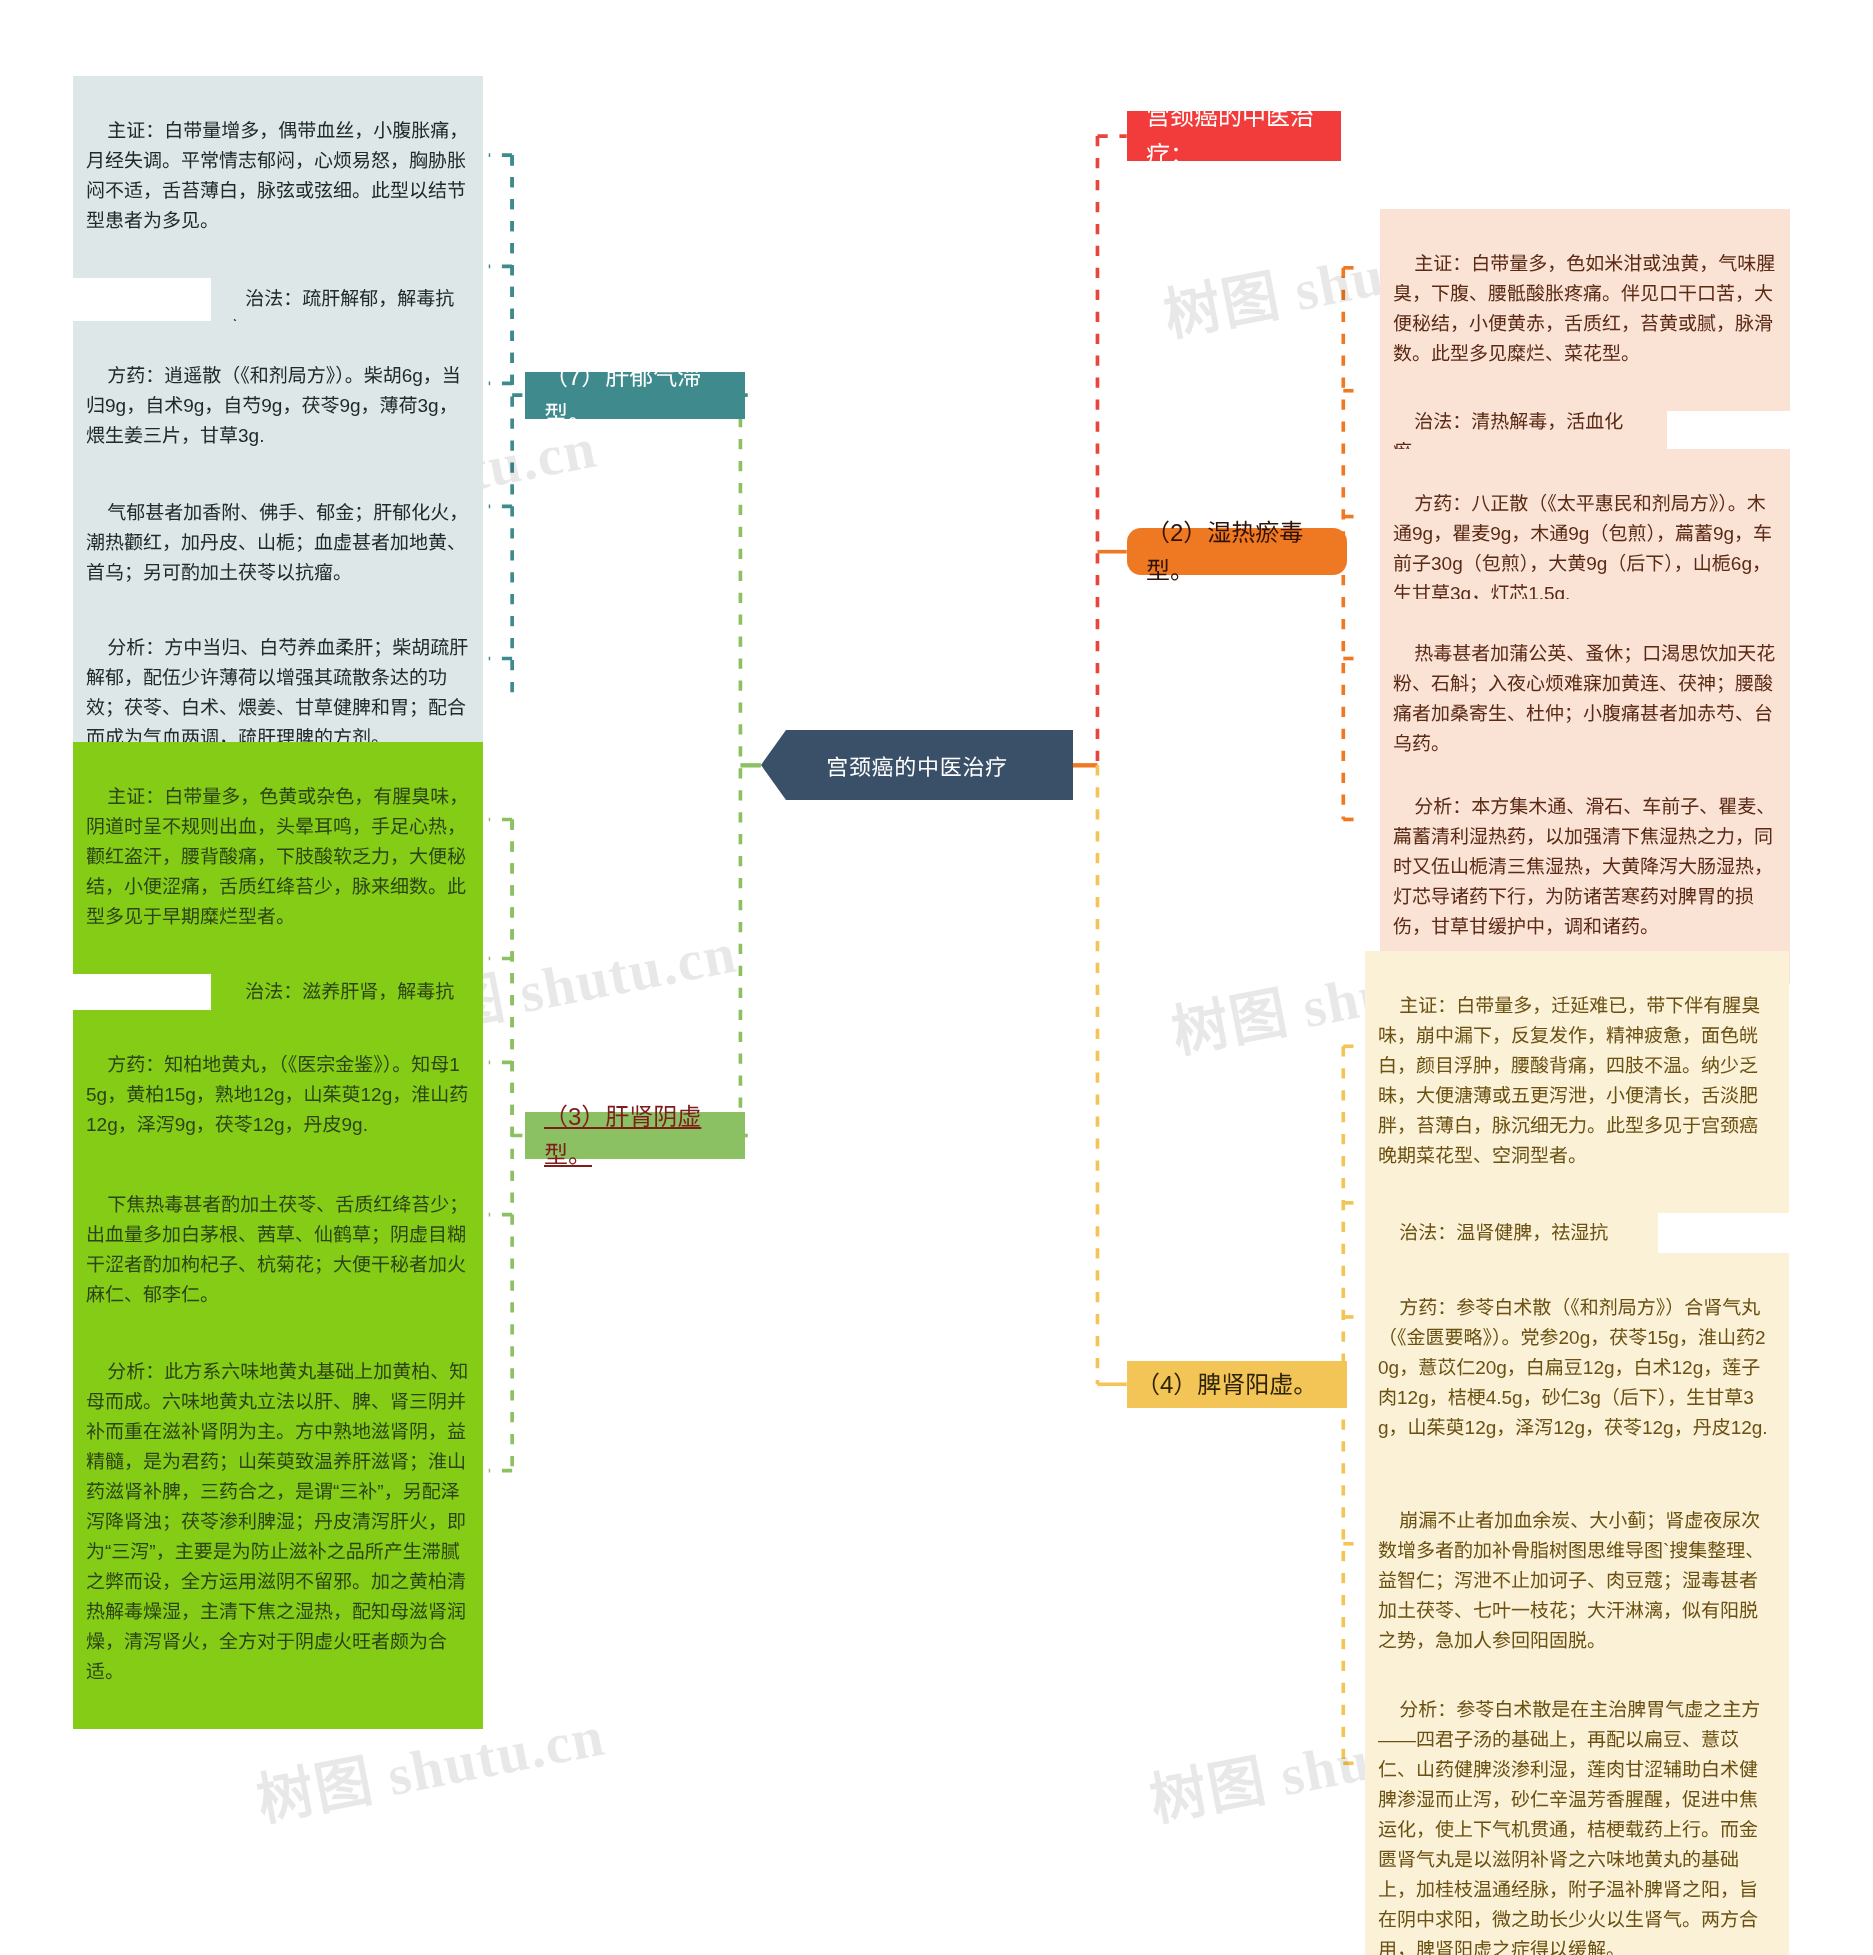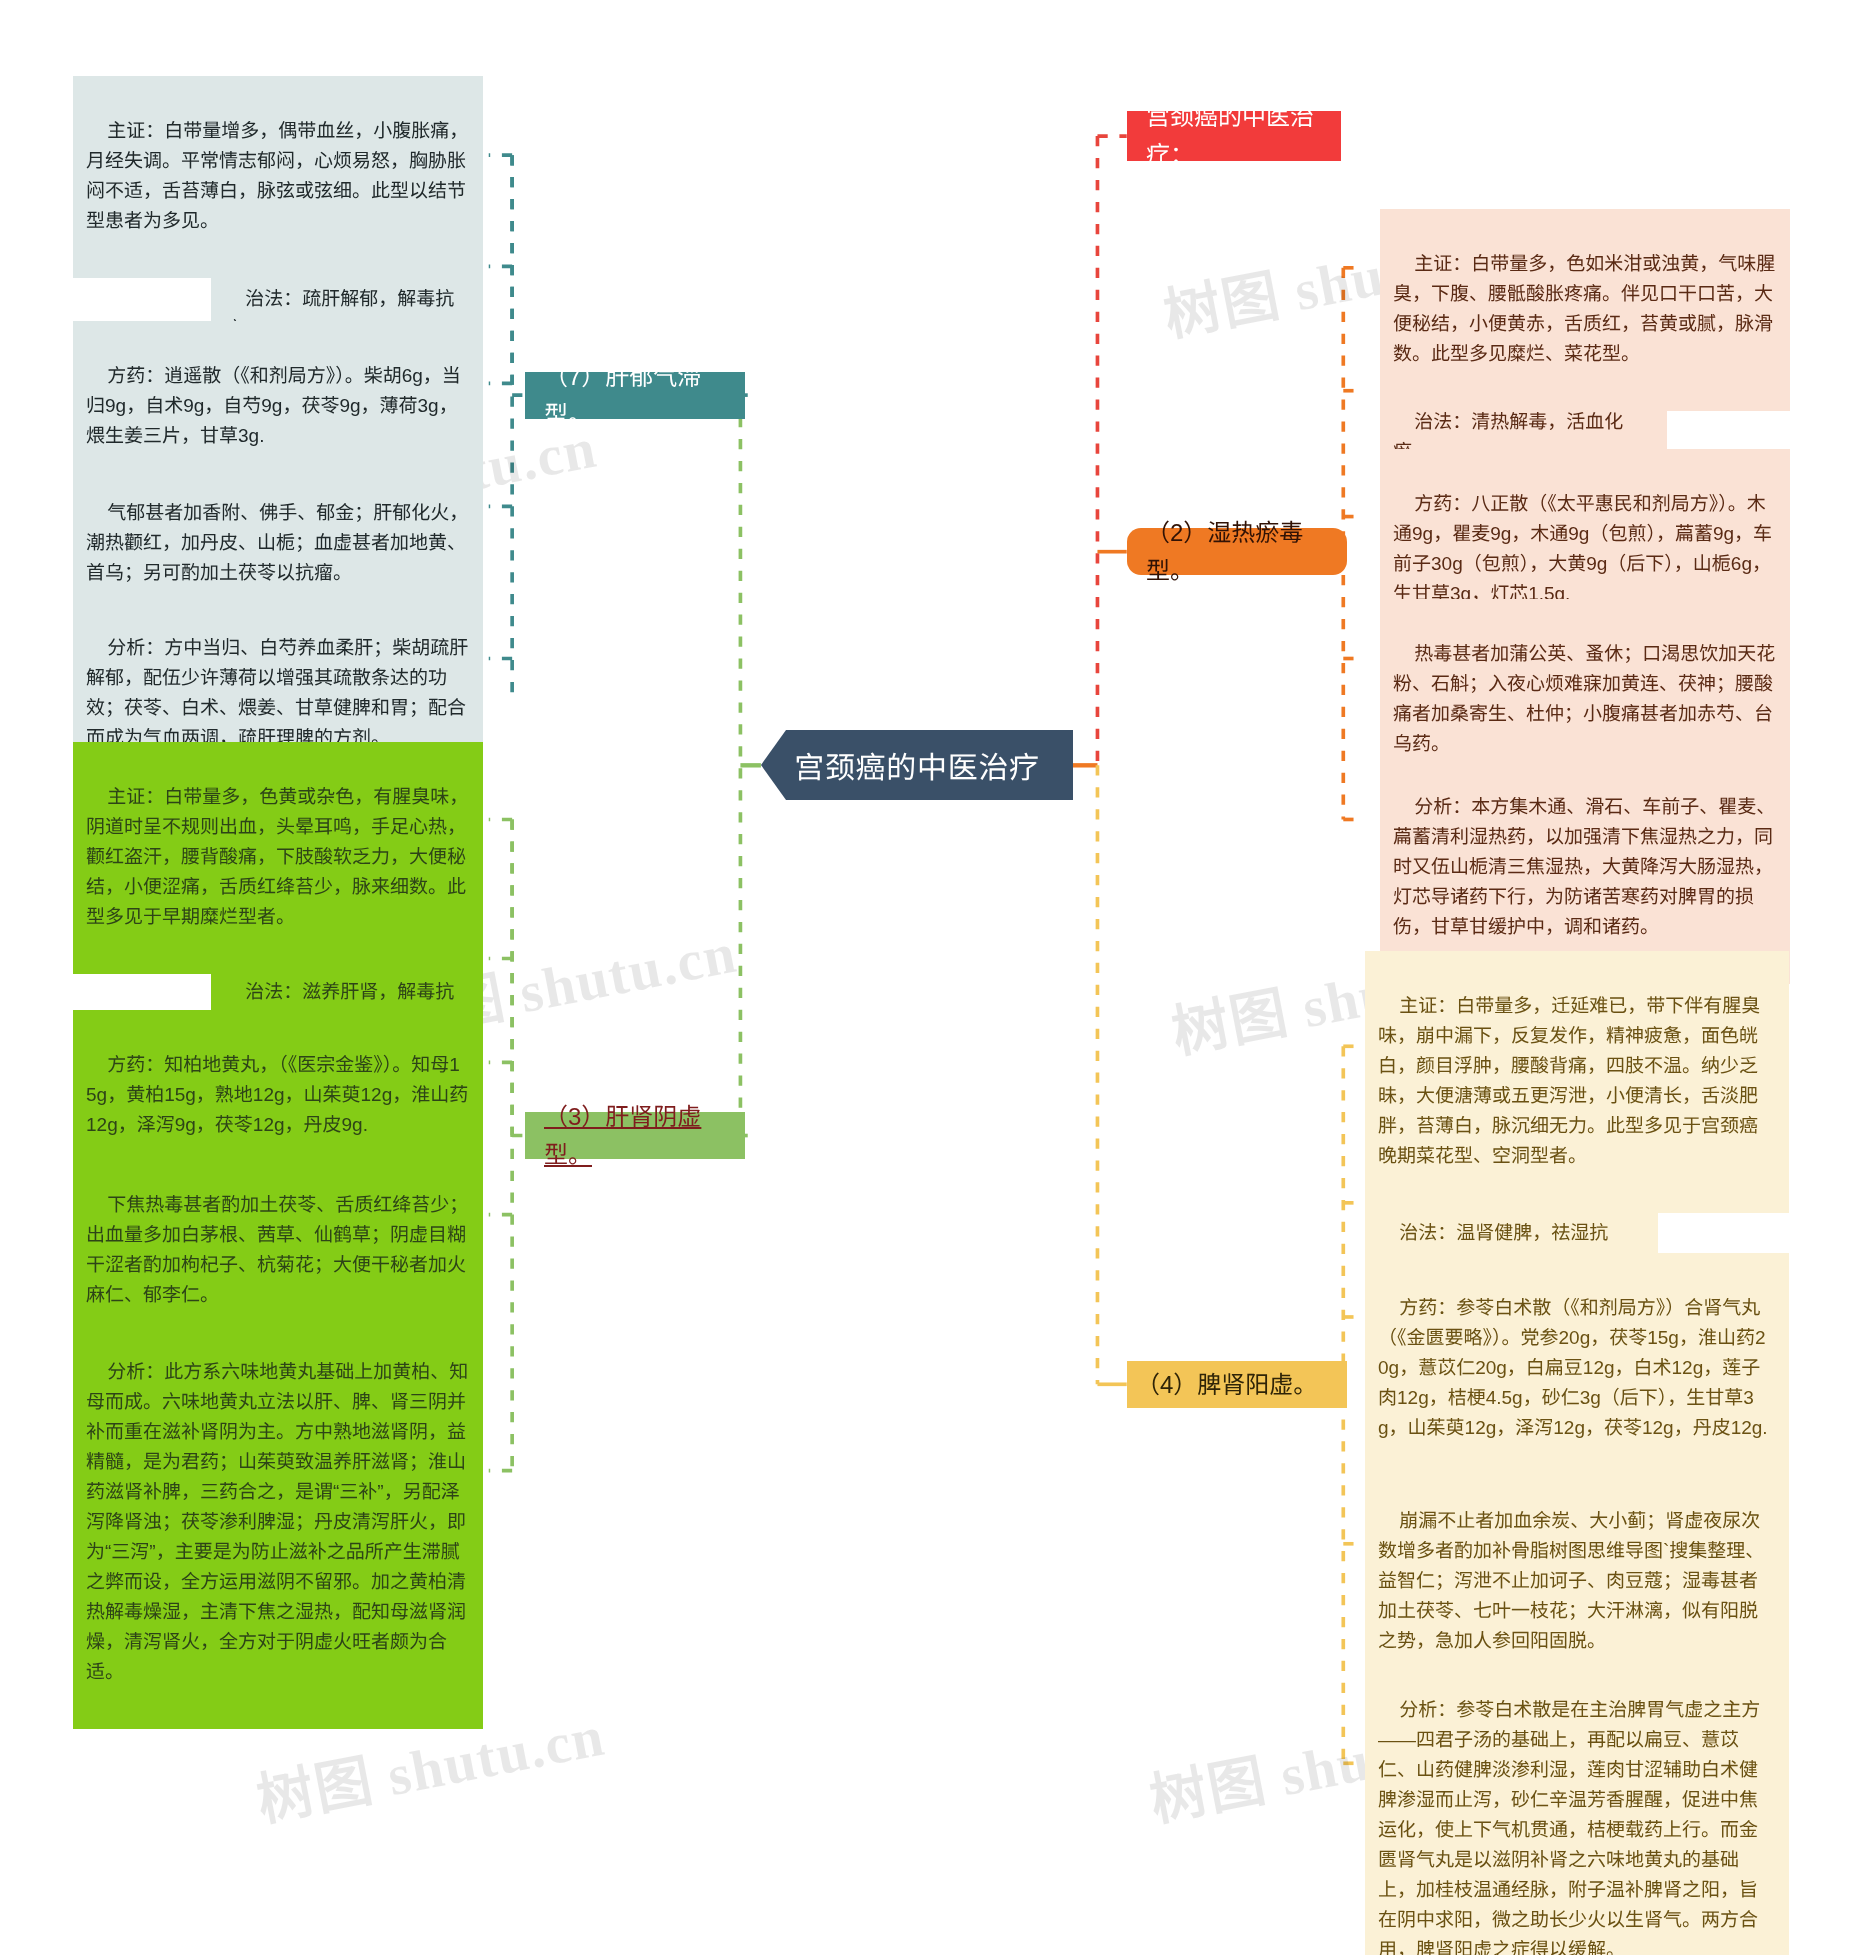--- a/index.html
+++ b/index.html
@@ -53,21 +53,21 @@
   .c-cream-leaf{background:#fbf1d6;color:#6a5112;}
   .c-amber-tag{background:#f2c killer;}
   .c-amber-tag{background:#f3c557;color:#2f2407;padding-left:9px;}
   
   .c-red-tag{background:#f23b3b;color:#ffffff;}
 
   
   .root{
     position:absolute;
     background:#3a5068;color:#ffffff;
-    font-size:30px;letter-spacing:0.7px;
+    font-size:22px;letter-spacing:0.7px;
     display:flex;align-items:center;justify-content:center;
     box-sizing:border-box;
     padding:0 25px;
     clip-path:polygon(25px 0, 100% 0, 100% 100%, 25px 100%, 0 50%);
   }
 </style>
 </head>
 <body>
 
 <div id="canvas">

